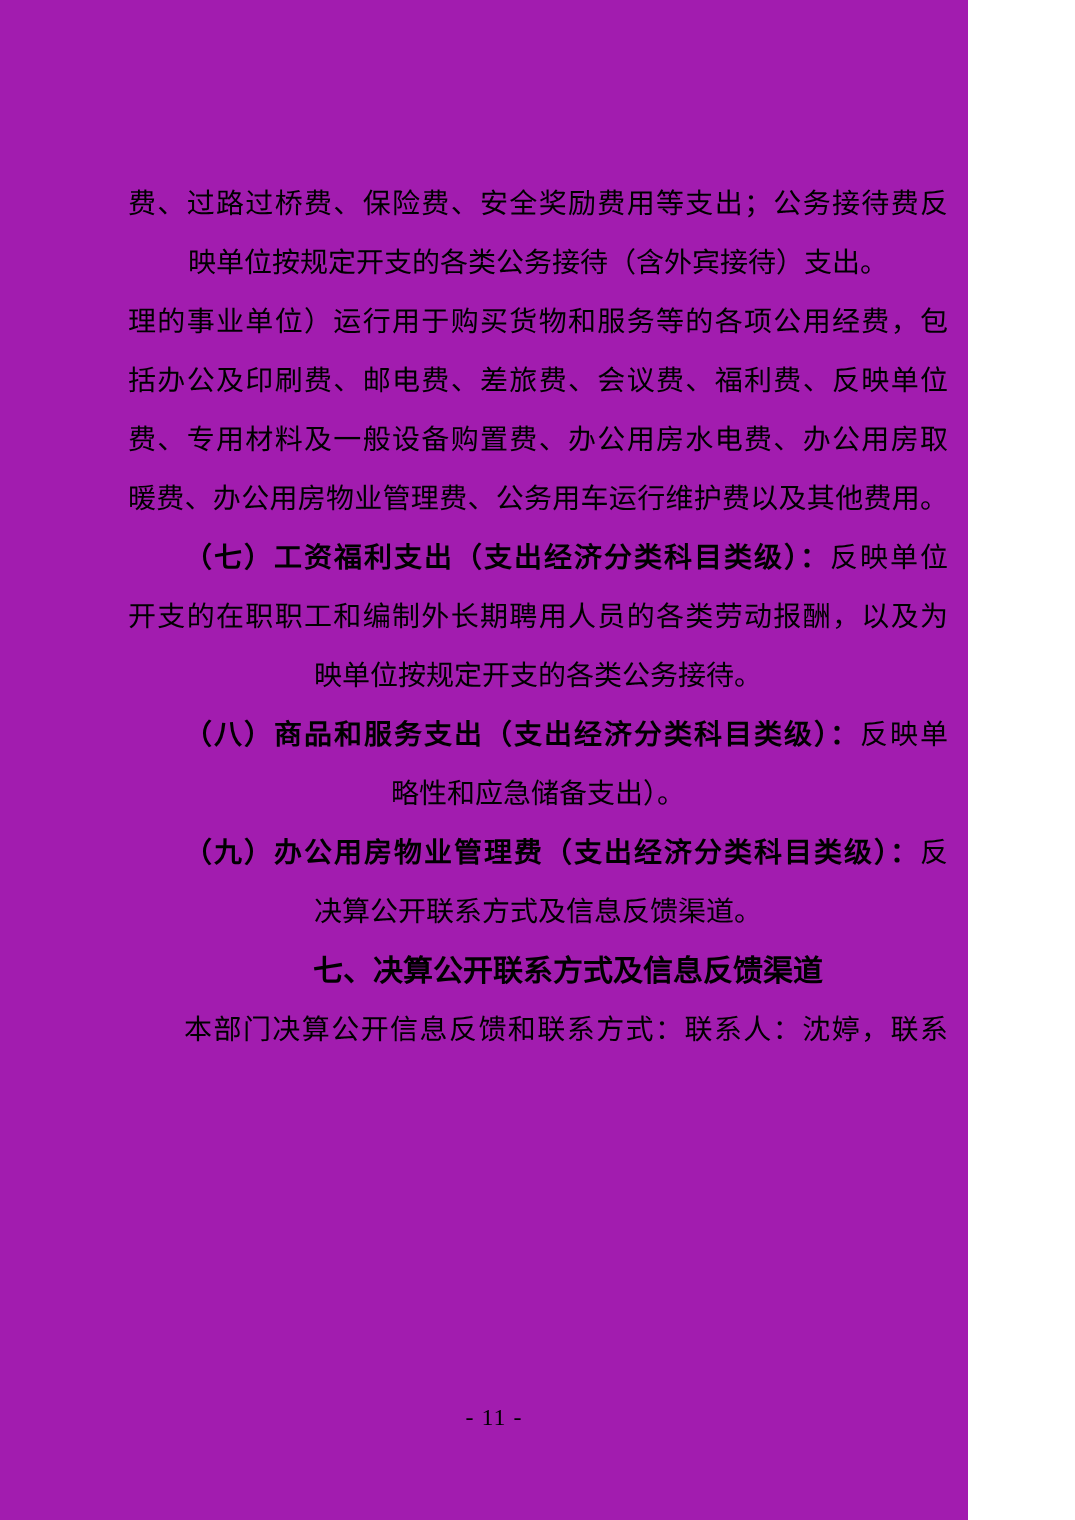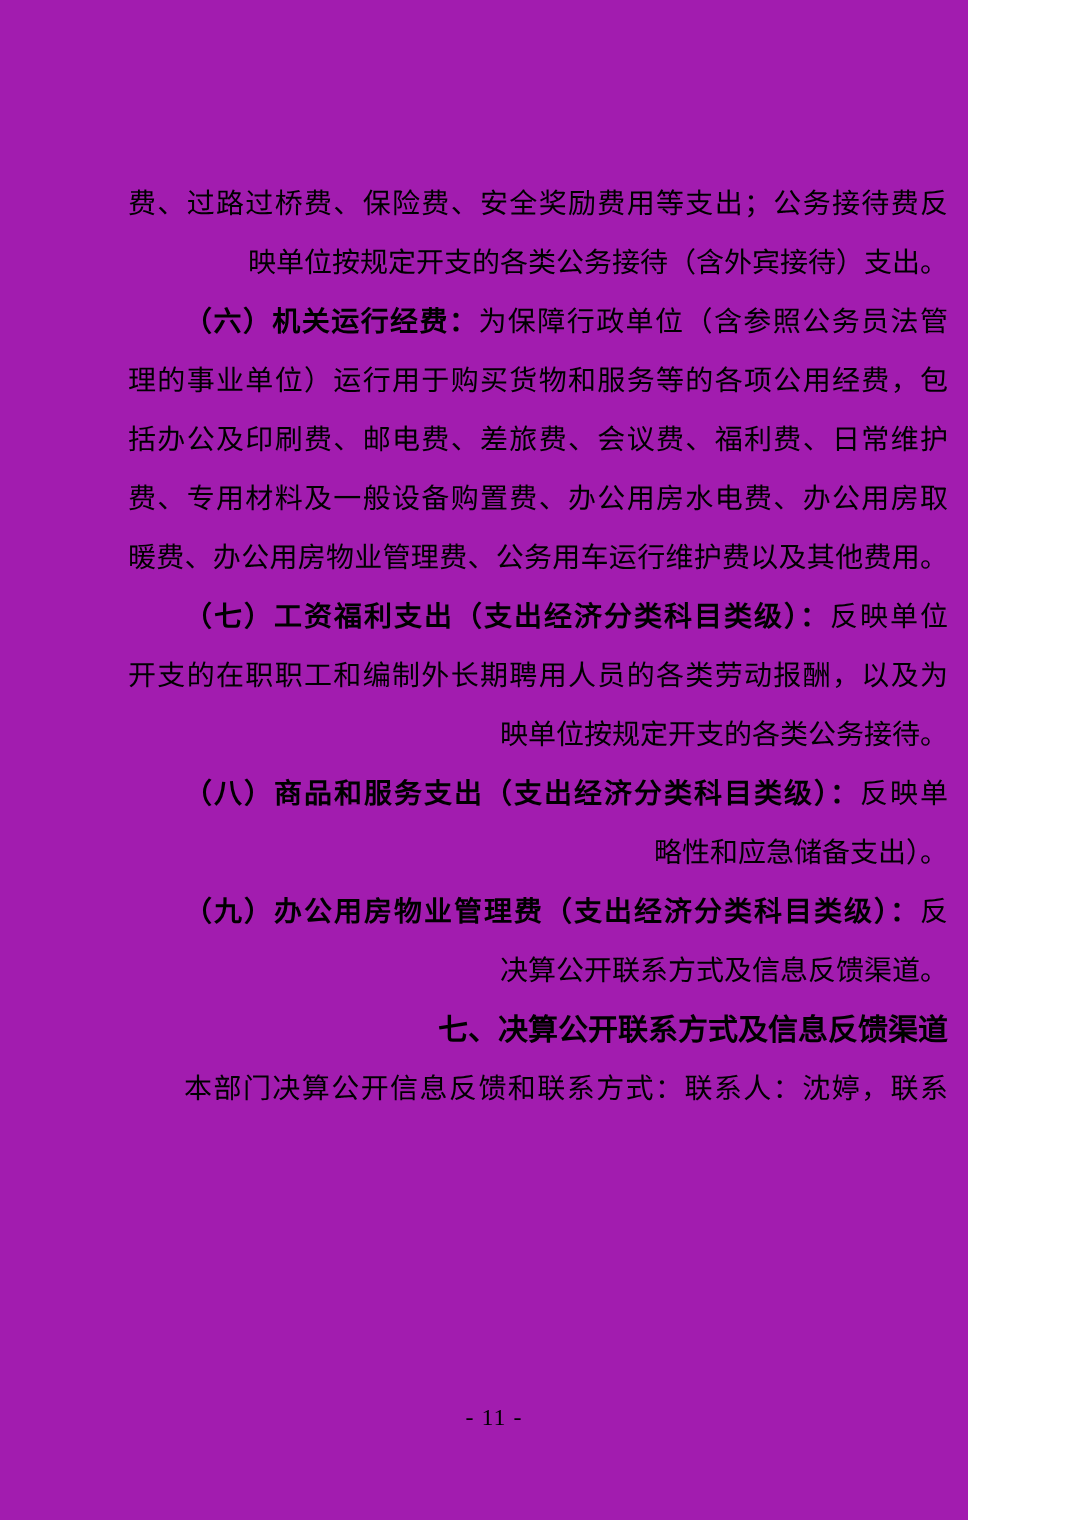--- a/index.html
+++ b/index.html
@@ -17,21 +17,21 @@
     position: absolute;
     left: 128px;
     top: 174px;
     width: 820px;
   }
   section { margin: 0; padding: 0; }
   .line {
     height: 59px;
     line-height: 59px;
     font-size: 28px;
-    text-align: right;
+    text-align: center;
   }
   
   .j {
     text-align: justify;
     text-align-last: justify;
     text-justify: inter-character;
   }
   
   .ind { text-indent: 2em; }
   
@@ -66,23 +66,22 @@
 
 <div class="page">
   <main class="textblock">
 
     <section>
       <div class="line j">费、过路过桥费、保险费、安全奖励费用等支出；公务接待费反</div>
       <div class="line">映单位按规定开支的各类公务接待（含外宾接待）支出。</div>
     </section>
 
     <section>
-      <div class="line j ind"><span class="b">（六）机关运行经费：</span><span>为保障行政单位（含参照公务员法管</span></div>
       <div class="line j">理的事业单位）运行用于购买货物和服务等的各项公用经费，包</div>
-      <div class="line j">括办公及印刷费、邮电费、差旅费、会议费、福利费、日常维护</div>
+      <div class="line j">括办公及印刷费、邮电费、差旅费、会议费、福利费、反映单位</div>
       <div class="line j">费、专用材料及一般设备购置费、办公用房水电费、办公用房取</div>
       <div class="line j">暖费、办公用房物业管理费、公务用车运行维护费以及其他费用。</div>
     </section>
 
     <section>
       <div class="line j ind"><span class="b">（七）工资福利支出（支出经济分类科目类级）：</span><span>反映单位</span></div>
       <div class="line j">开支的在职职工和编制外长期聘用人员的各类劳动报酬，以及为</div>
       <div class="line">映单位按规定开支的各类公务接待。</div>
     </section>
 

